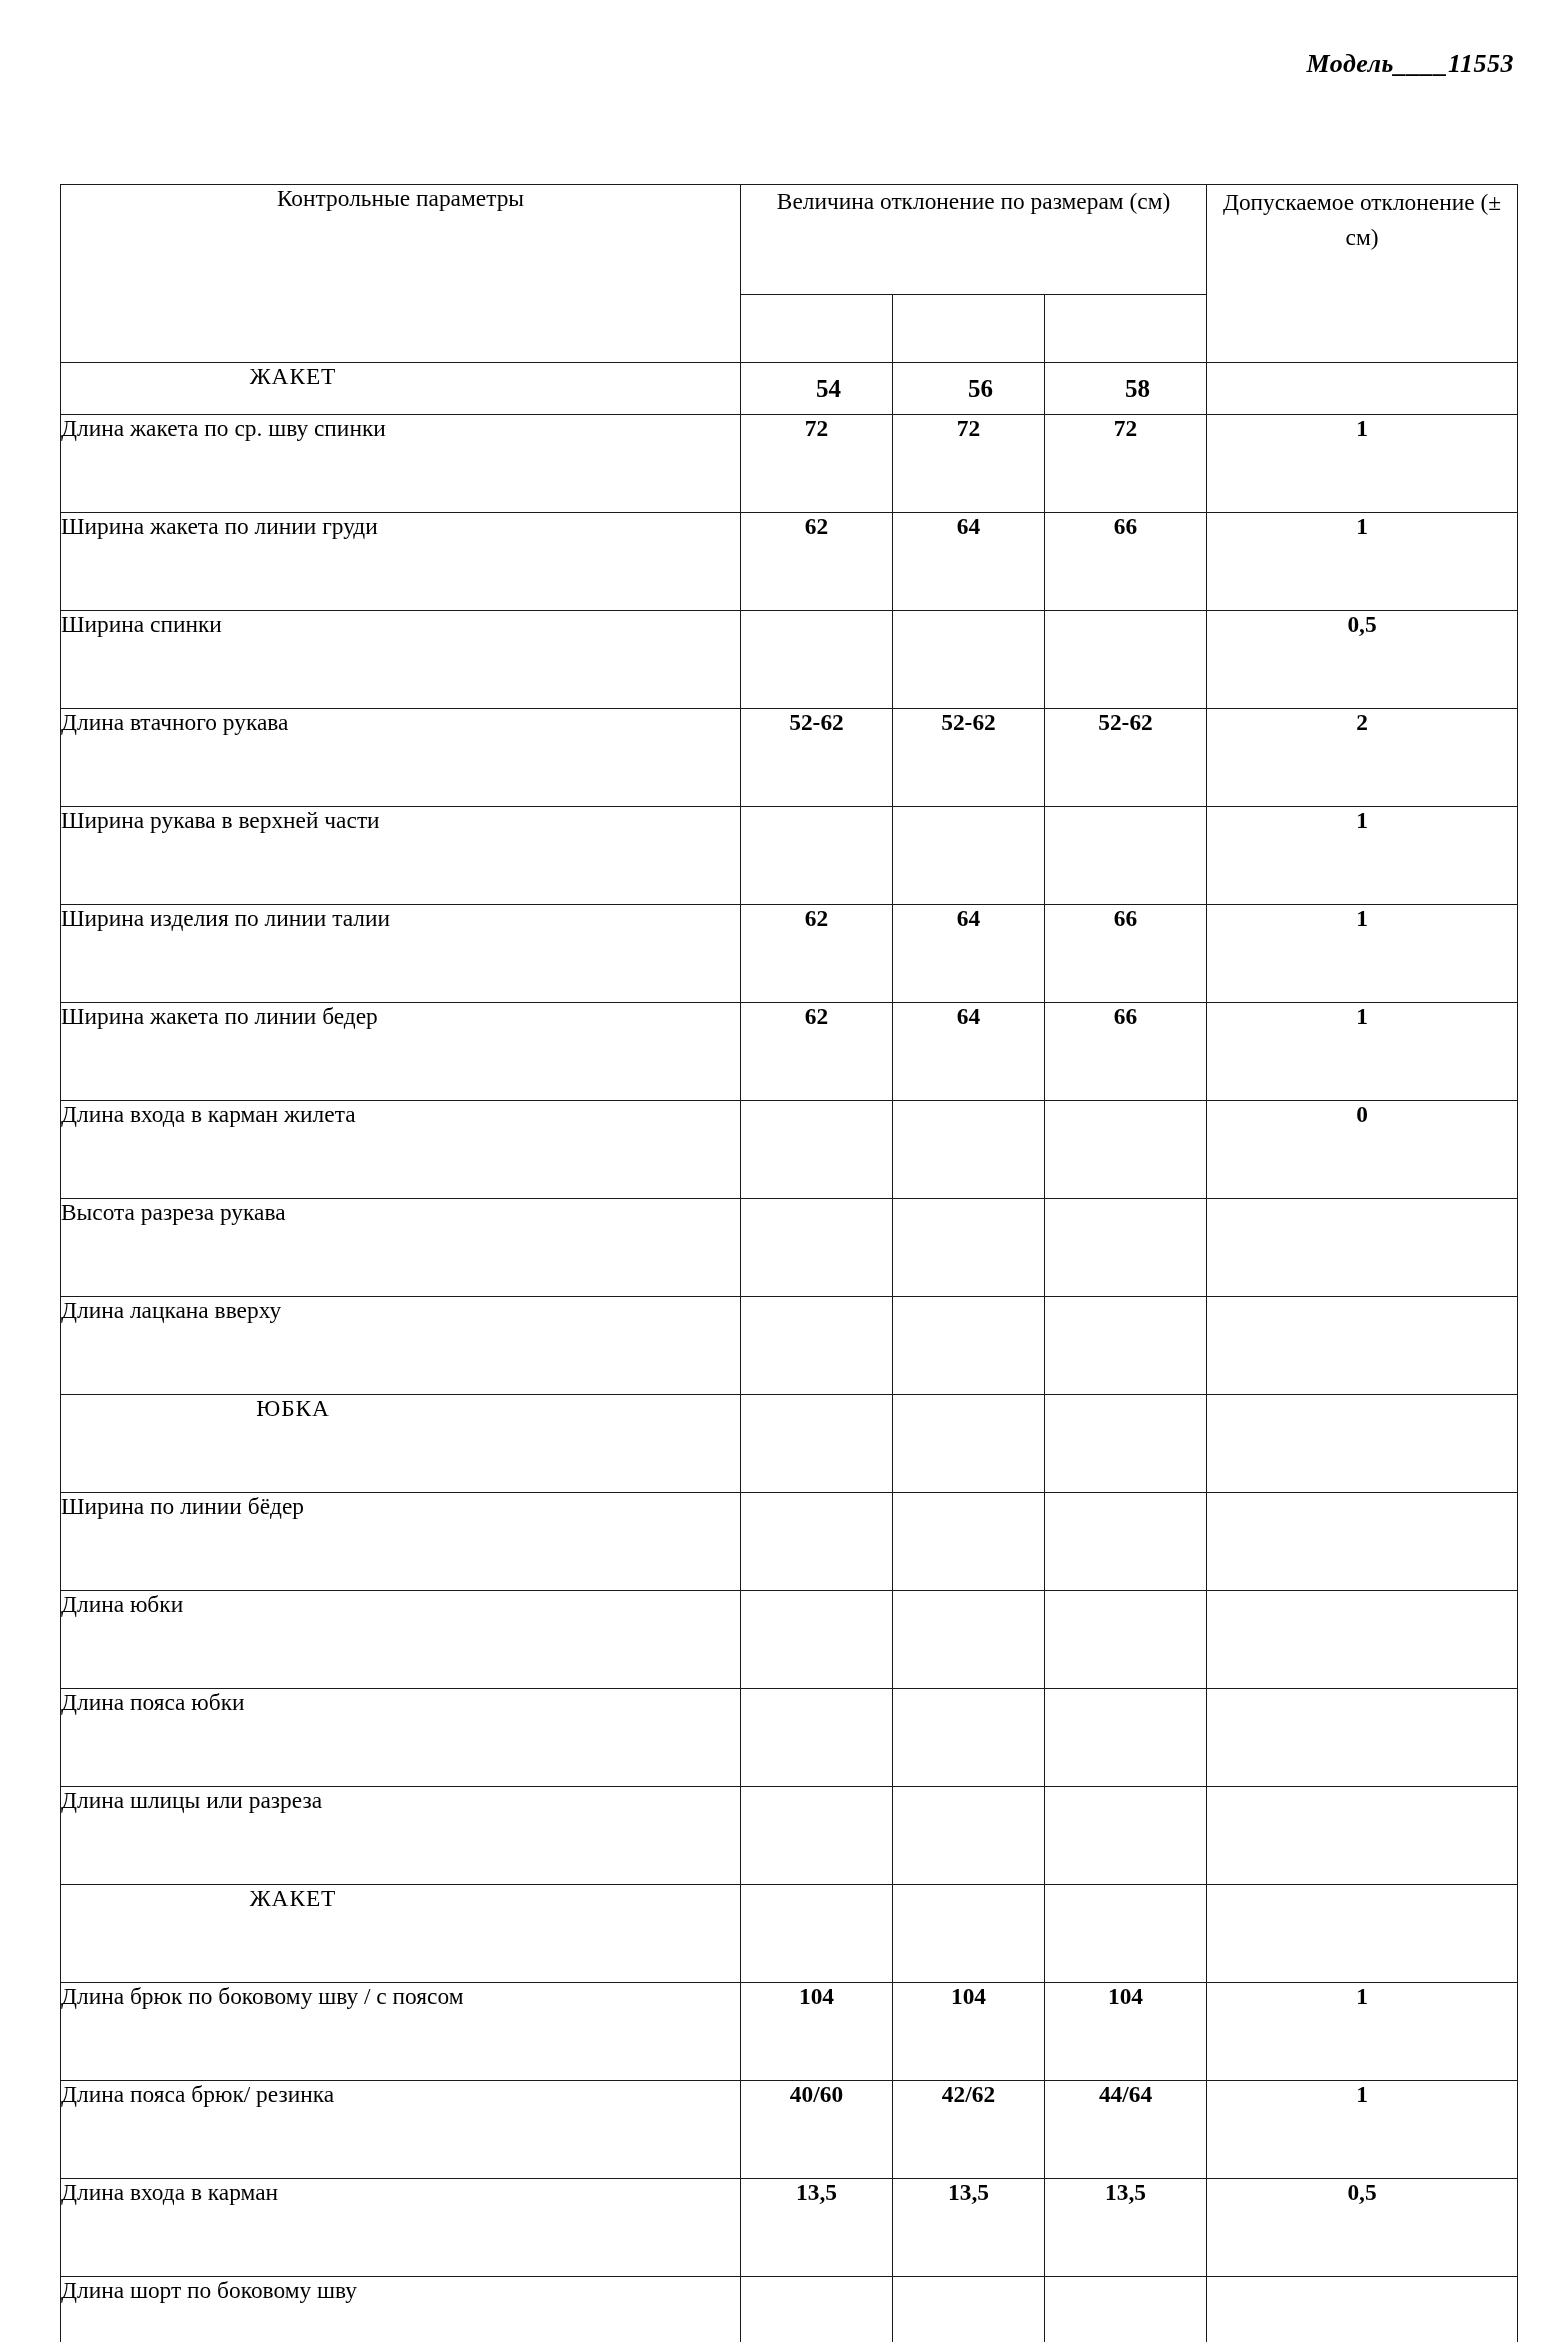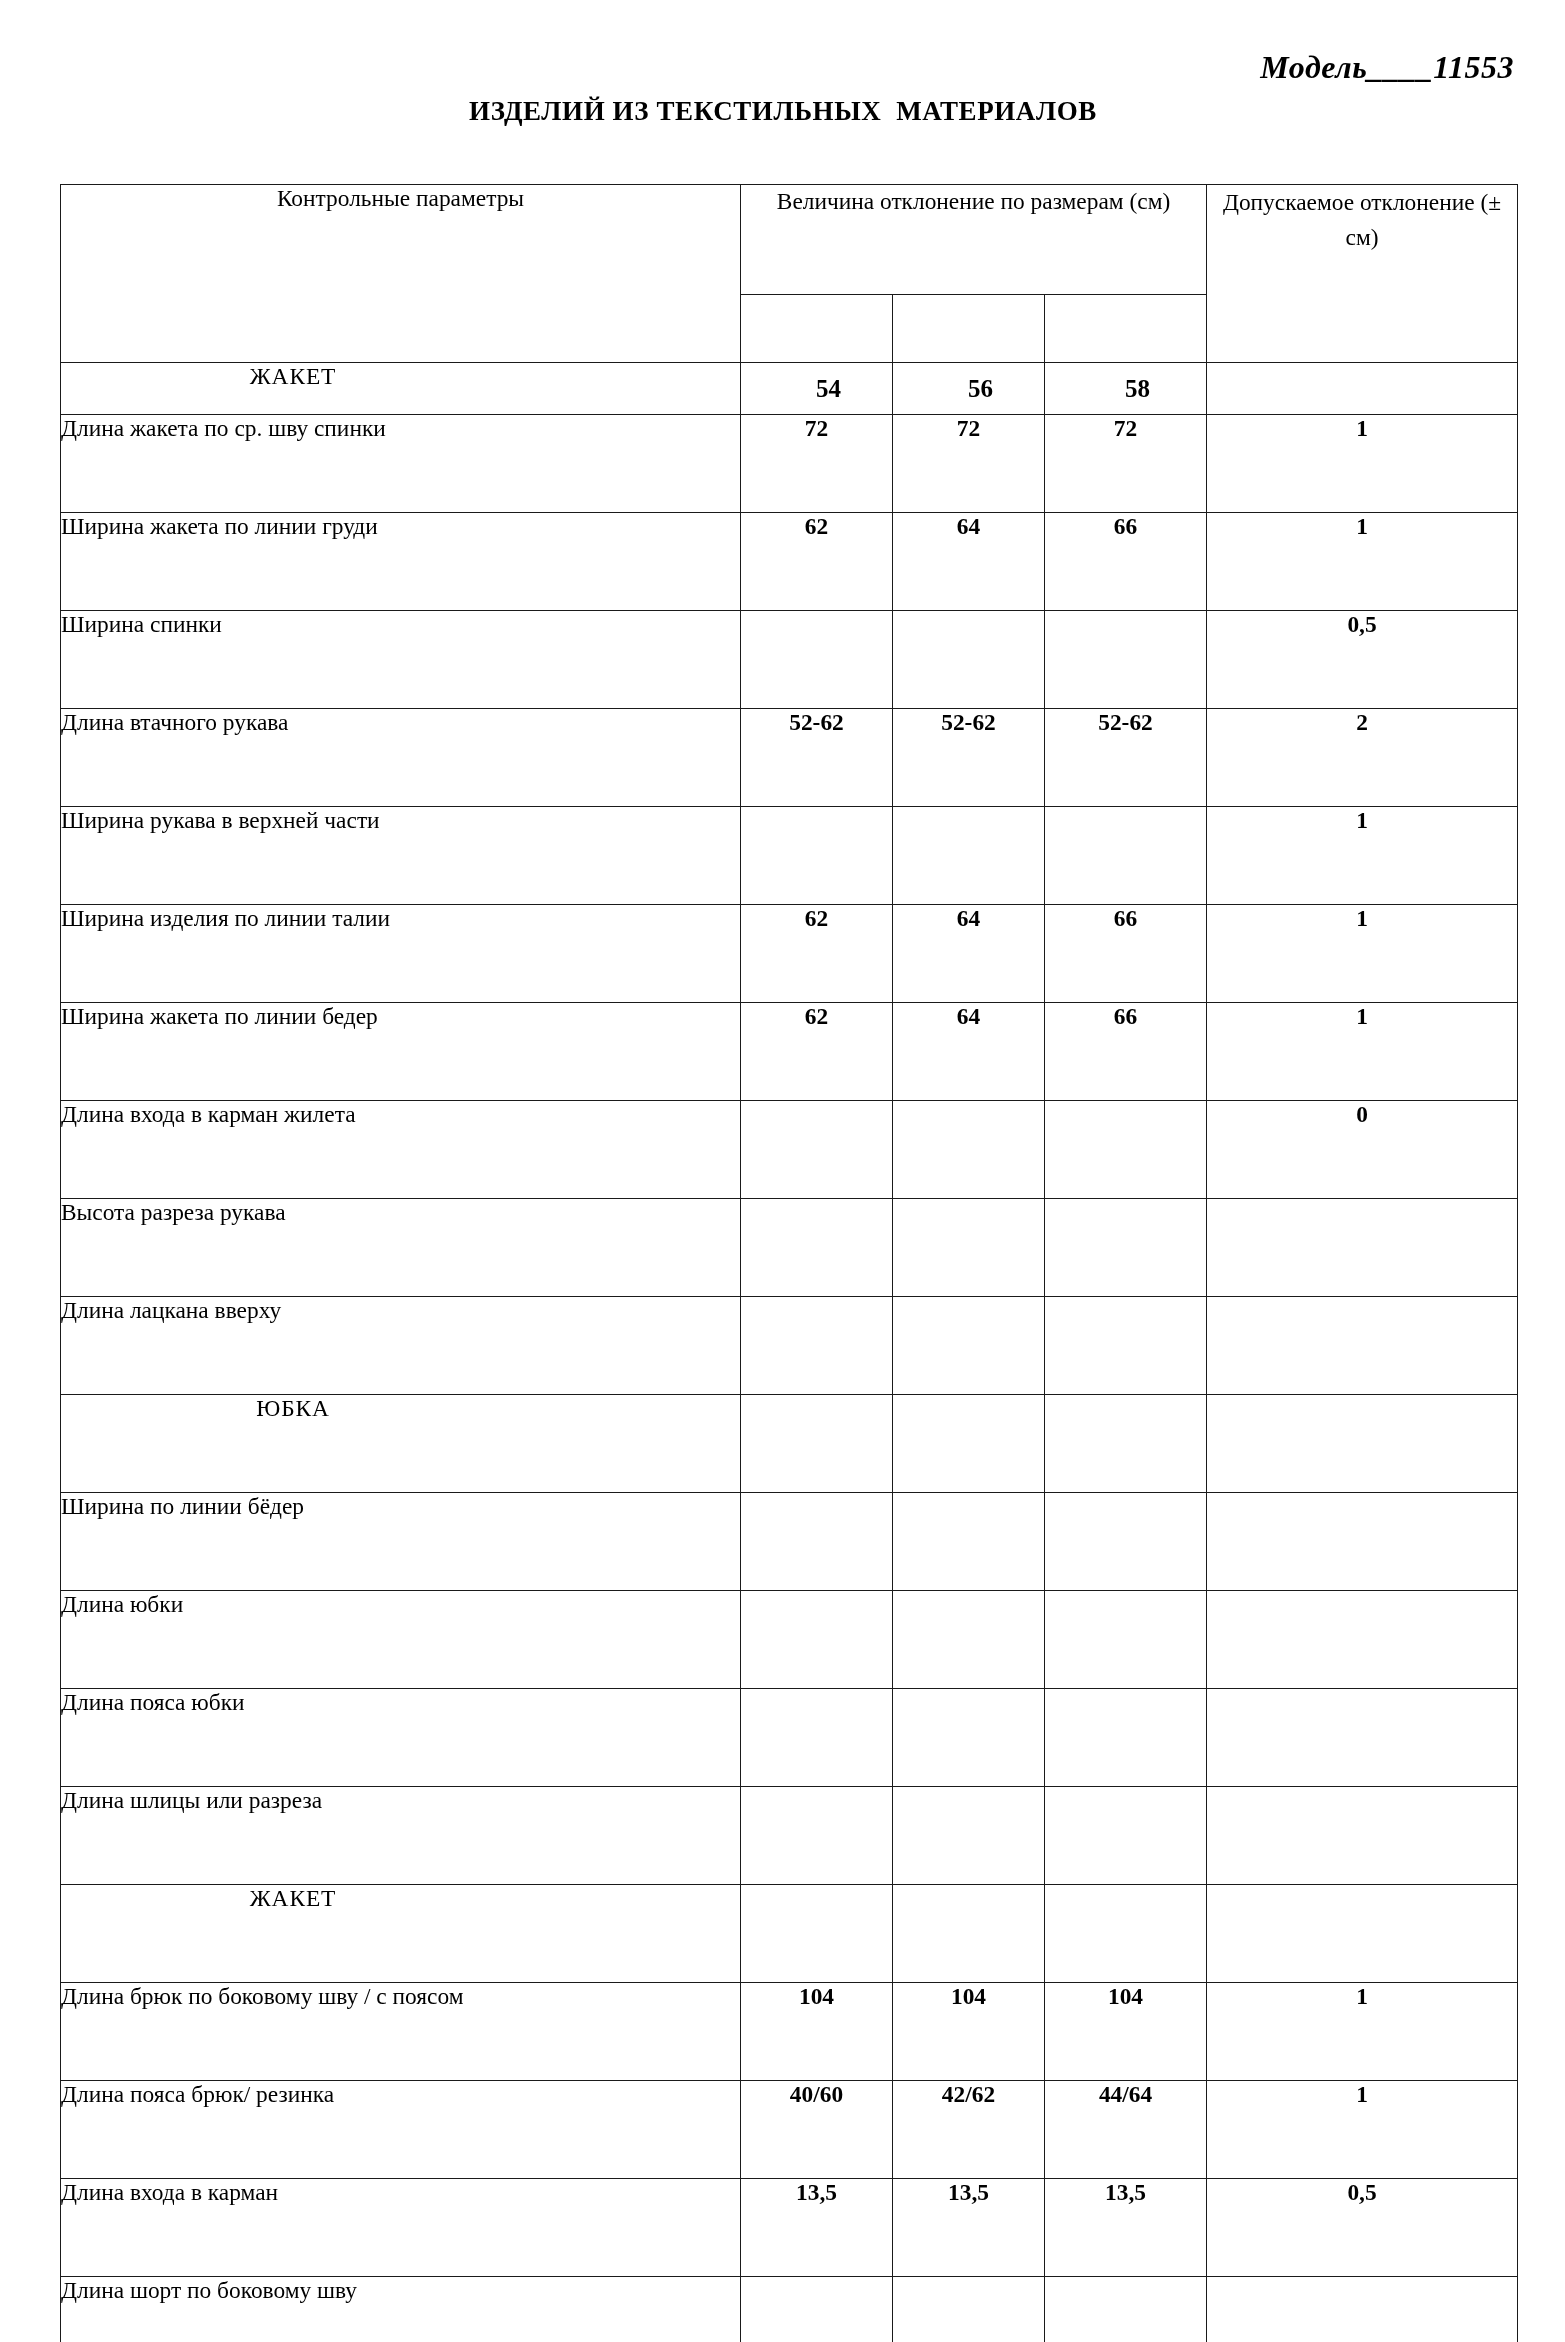--- a/index.html
+++ b/index.html
@@ -16,21 +16,21 @@
     overflow: hidden;
   }
 
   
   .model-line {
     position: absolute;
     top: 49px;
     right: 52px;
     font-weight: bold;
     font-style: italic;
-    font-size: 32px;
+    font-size: 26px;
     letter-spacing: 0.5px;
     white-space: pre;
   }
   .doc-title {
     position: absolute;
     top: 94px;
     left: 0;
     width: 1566px;
     text-align: center;
     font-weight: bold;
@@ -131,21 +131,20 @@
     padding-top: 0;
     padding-left: 24px;
   }
 </style>
 </head>
 <body>
 
 <div class="model-line">Модель____11553</div>
 
 <div class="doc-title">
-  <span class="t-line">ИЗДЕЛИЙ ИЗ ТЕКСТИЛЬНЫХ  МАТЕРИАЛОВ</span>
 </div>
 
 <table class="meas-table">
   <colgroup>
     <col class="c-param">
     <col class="c-size">
     <col class="c-size">
     <col class="c-size3">
     <col class="c-dev">
   </colgroup>

